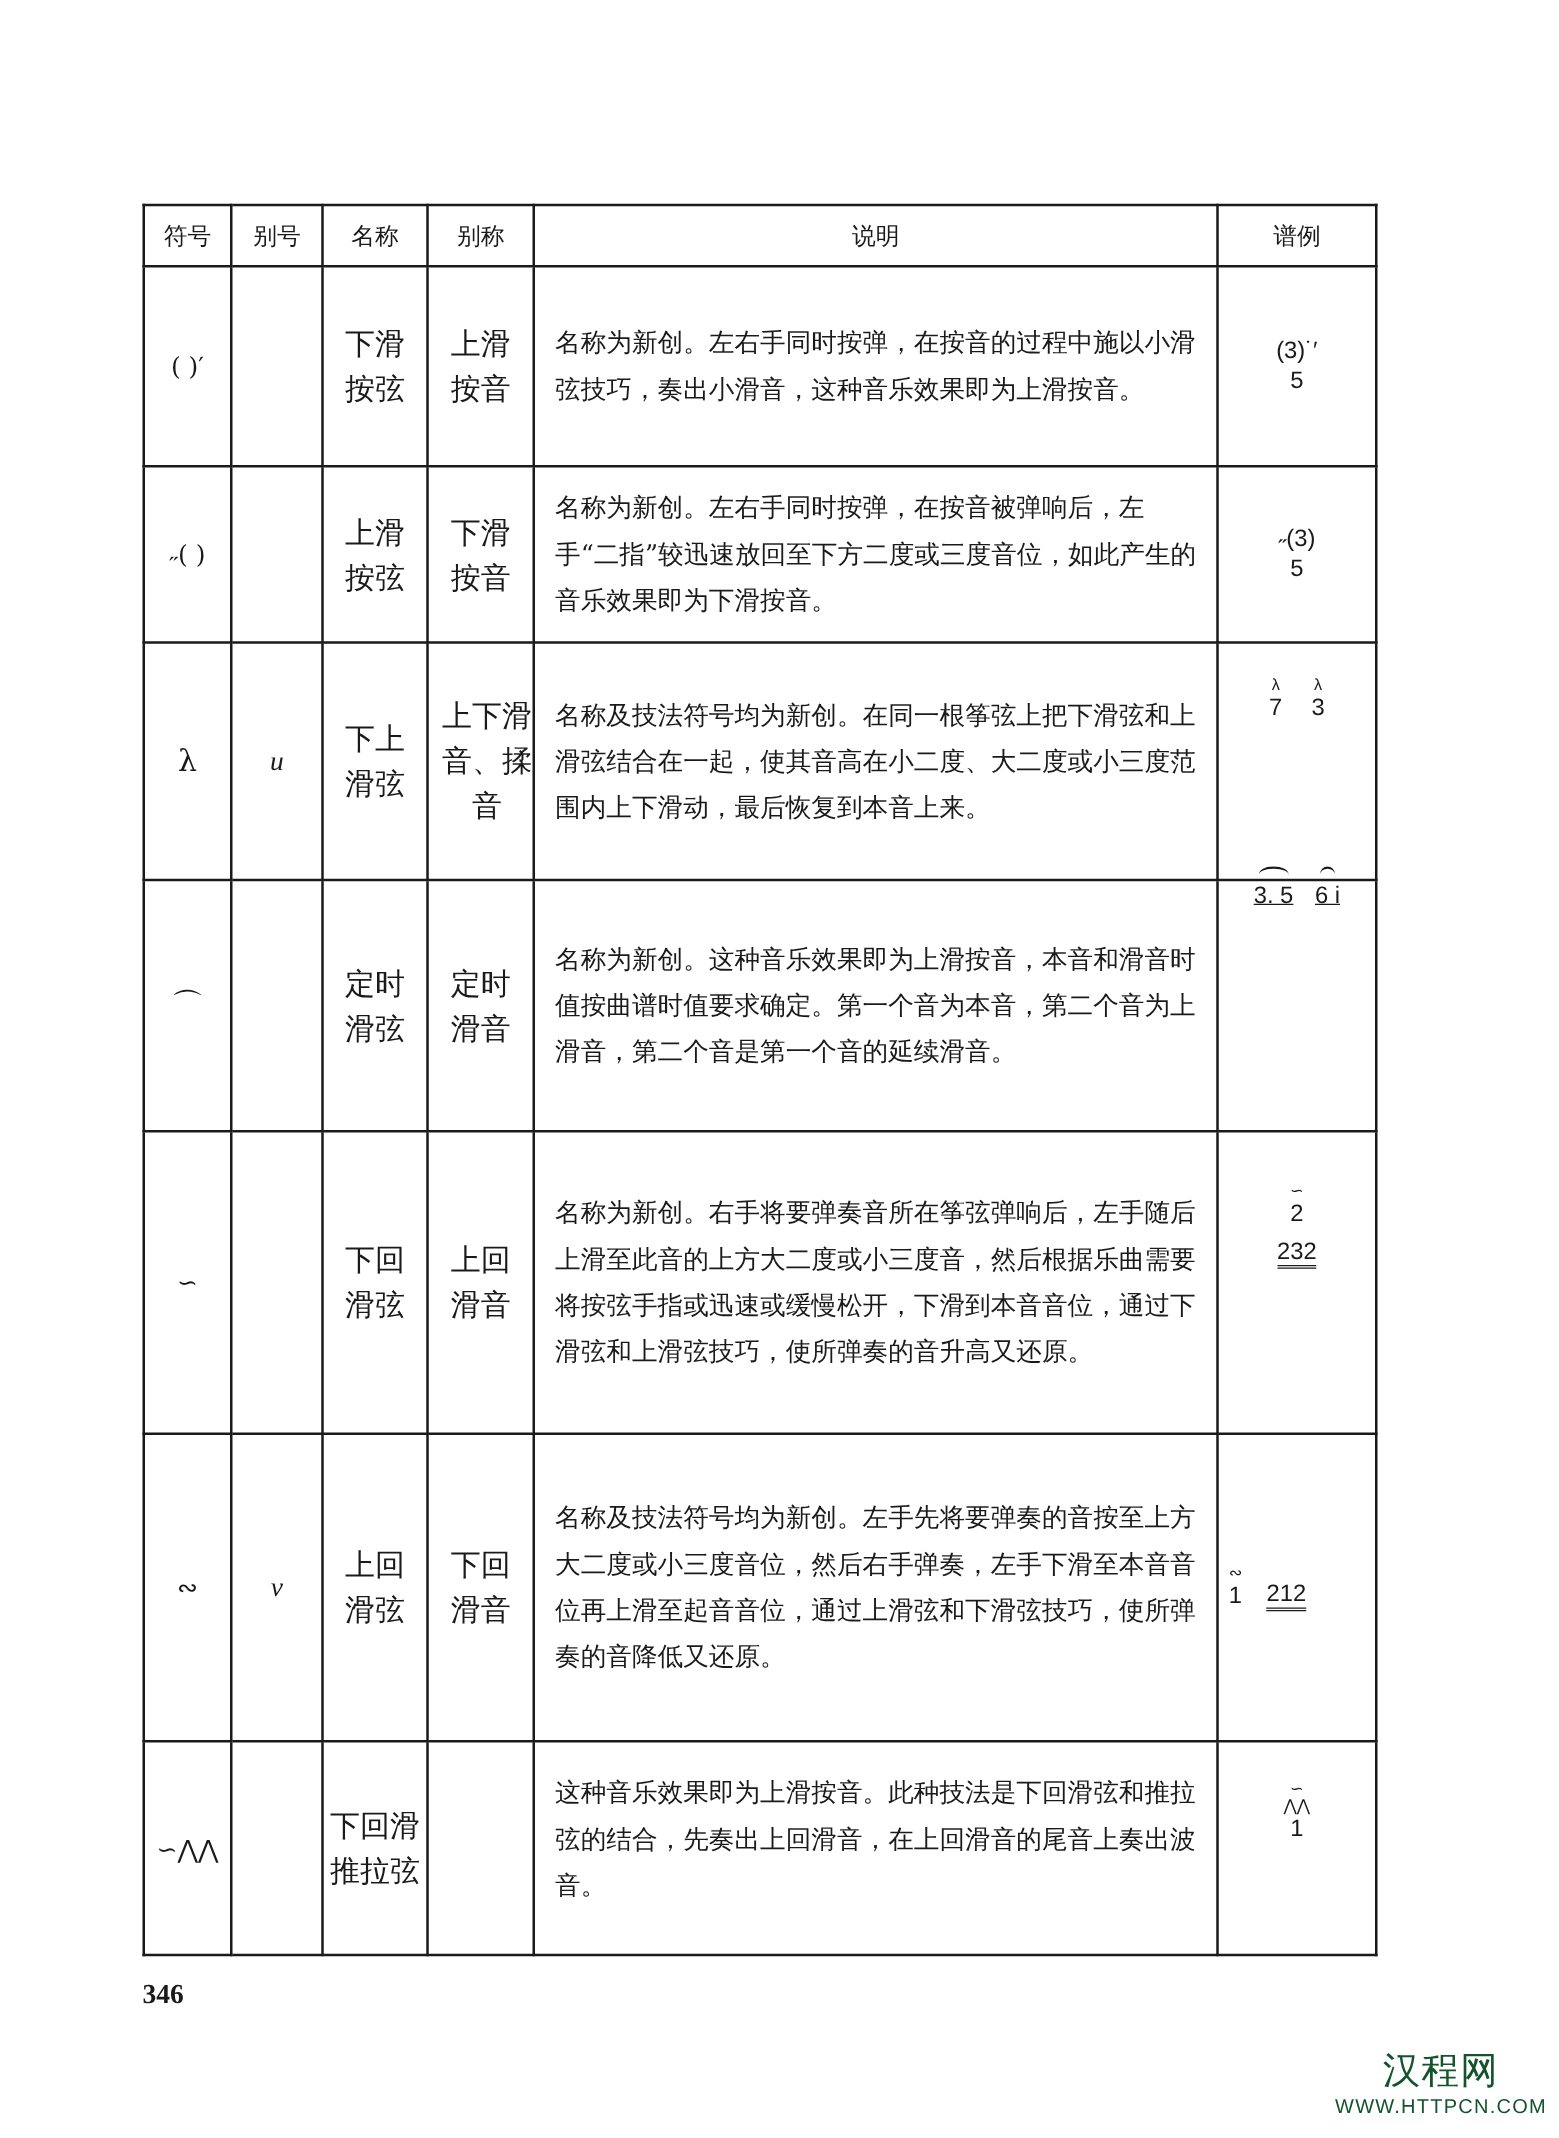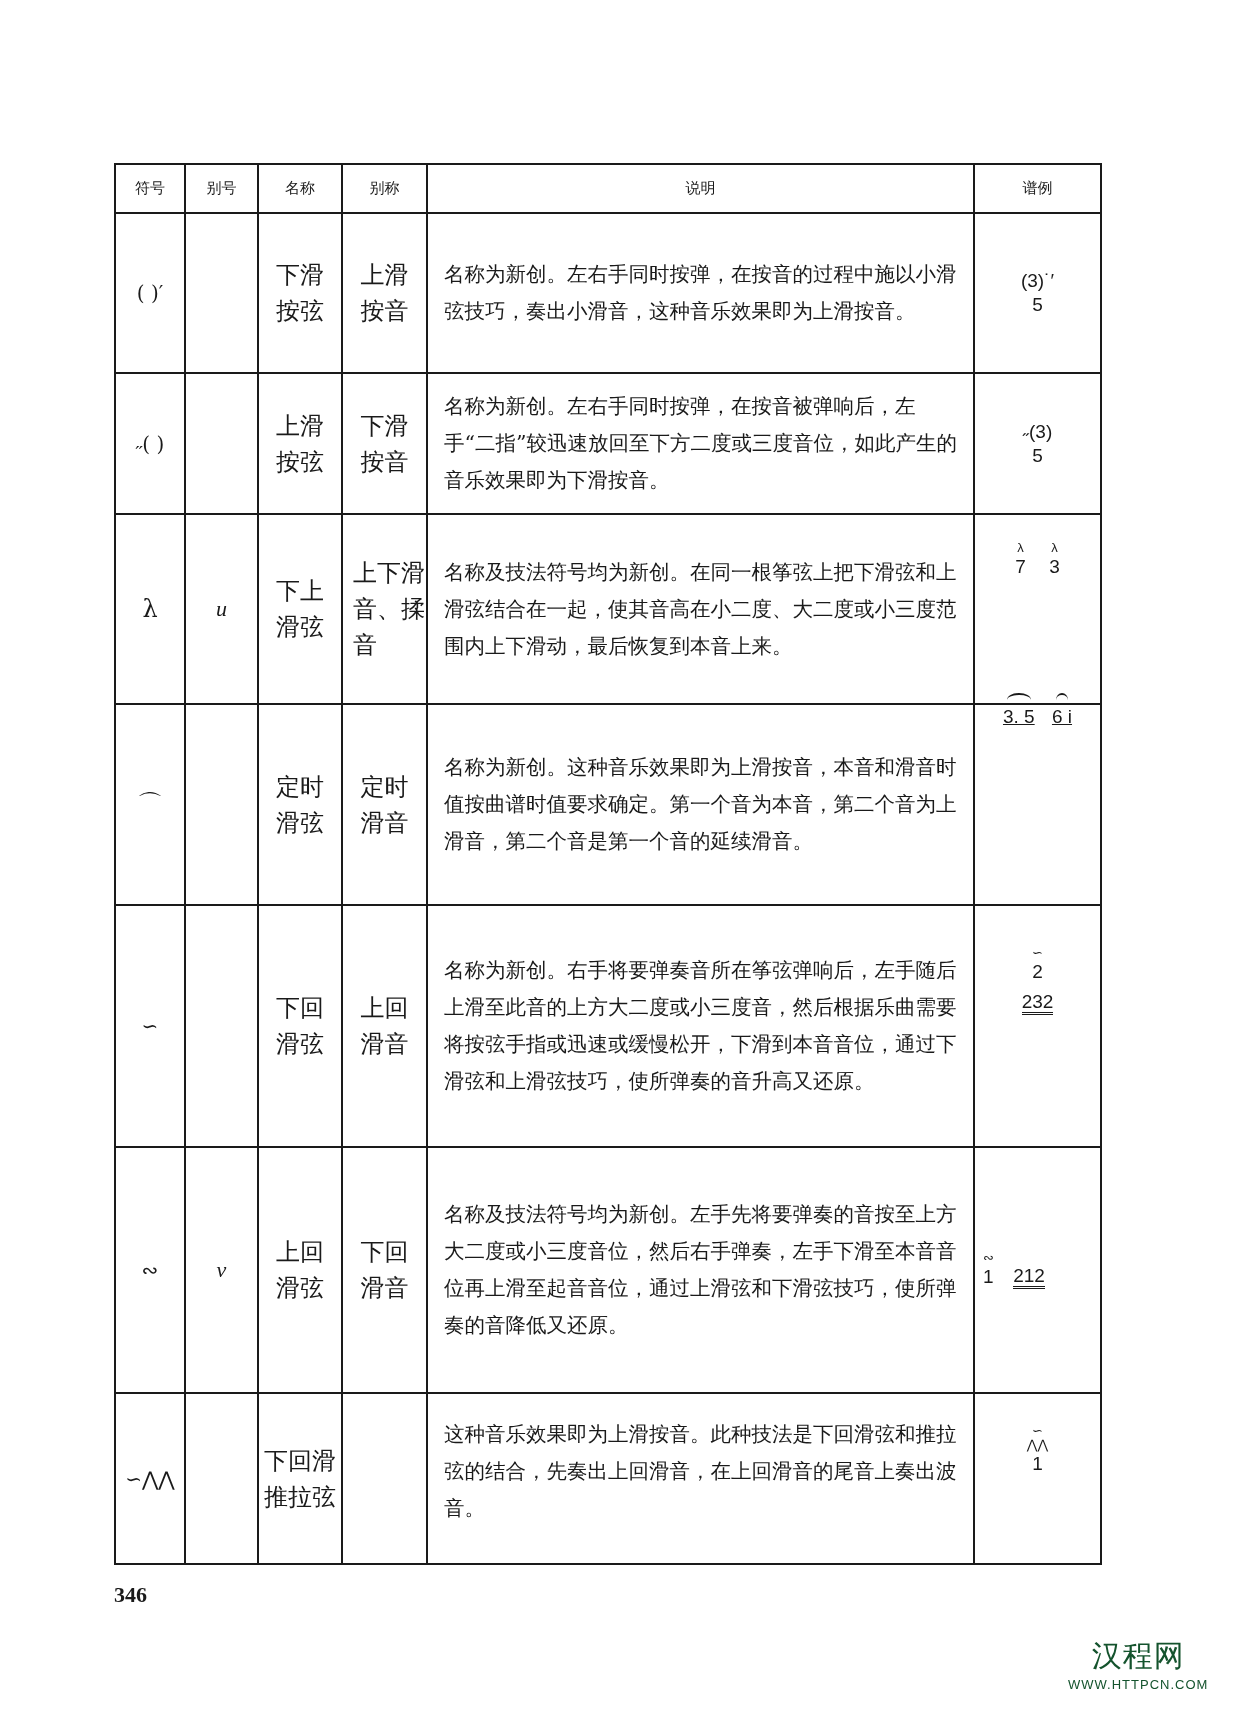--- a/index.html
+++ b/index.html
@@ -1,37 +1,37 @@
 <!DOCTYPE html>
 <html><head>
 <meta charset="utf-8">
 <style>
   html, body { margin:0; padding:0; }
   body { width:1247px; height:1710px; background:#ffffff; position:relative; overflow:hidden;
          font-family:"DejaVu Serif","Liberation Serif",serif; color:#1a1a1a; }
   .tbl { position:absolute; left:114px; top:163px; border-collapse:collapse; table-layout:fixed; }
   .tbl td, .tbl th { border:2px solid #1a1a1a; padding:0; text-align:center; vertical-align:middle; font-weight:normal; }
-  .tbl th { font-size:15px; height:47px;margin-top:16px; }
+  .tbl th { font-size:19px; height:47px;margin-top:16px; }
   .c1 { width:70px; } .c2 { width:73px; } .c3 { width:84px; } .c4 { width:85px; } .c5 { width:547px; } .c6 { width:127px; }
   .sym { font-size:20px; }
   .alt { font-size:22px; font-style:italic; font-weight:bold; font-family:"Liberation Serif",serif; }
   .name { font-size:24px; line-height:36px; }
   .desc { text-align:left !important; font-size:20.5px; line-height:37px; padding:0 14px 0 16px !important; }
   .ex { font-family:"Liberation Sans",sans-serif; font-weight:bold; font-size:19px; line-height:24px; }
   .ex .small { font-size:13px; font-weight:normal; display:block; line-height:14px; }
   .ul { text-decoration:underline; }
   .dul { border-bottom:3px double #1a1a1a;text-align:right; }
   .arc { display:inline-block; position:relative; }
   .arc::before { content:""; position:absolute; left:4px; right:4px; top:-12px; height:12px;
                  border-top:2px solid #1a1a1a; border-radius:50% 50% 0 0; }
   .pageno { position:absolute; left:114px; top:1582px; font-size:22px; font-weight:bold;
             font-family:"Liberation Serif",serif; }
   .wm { position:absolute; left:1068px; top:1636px; color:#14532d; text-align:center; }
   .wm .wm-logo { font-size:30px; font-family:"DejaVu Sans",sans-serif; letter-spacing:1px; }
-  .wm .wm-url { font-size:13px; font-family:"Liberation Sans",sans-serif; letter-spacing:1px; }
+  .wm .wm-url { font-size:16px; font-family:"Liberation Sans",sans-serif; letter-spacing:1px; }
 </style>
 </head>
 <body>
 
 <table class="tbl">
   <colgroup>
       <col class="c1">
       <col class="c2">
       <col class="c3">
       <col class="c4">
@@ -84,21 +84,21 @@
     </td>
   </tr>
 
   <tr style="height:190px">
     <td class="sym" style="font-size:24px">λ</td>
     <td class="alt">u</td>
     <td class="name">
       <div>下上</div>
       <div>滑弦</div>
     </td>
-    <td class="name" style="text-align:left;padding-left:10px">
+    <td class="name" style="text-align:center;padding-left:10px">
       <div>上下滑</div>
       <div>音、揉</div>
       <div>音</div>
     </td>
     <td class="desc">名称及技法符号均为新创。在同一根筝弦上把下滑弦和上滑弦结合在一起，使其音高在小二度、大二度或小三度范围内上下滑动，最后恢复到本音上来。</td>
     <td class="ex" style="vertical-align:top;padding-top:26px">
       <span style="display:inline-block;margin:0 9px">
         <span class="small">λ</span>
         <span>7</span>
       </span>

